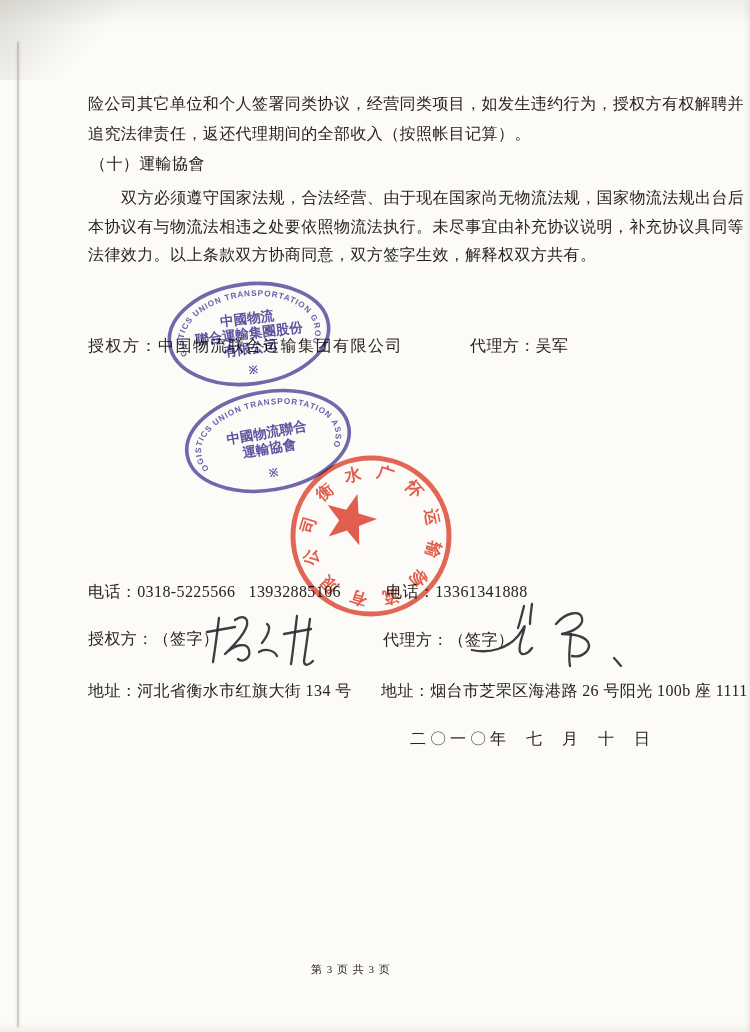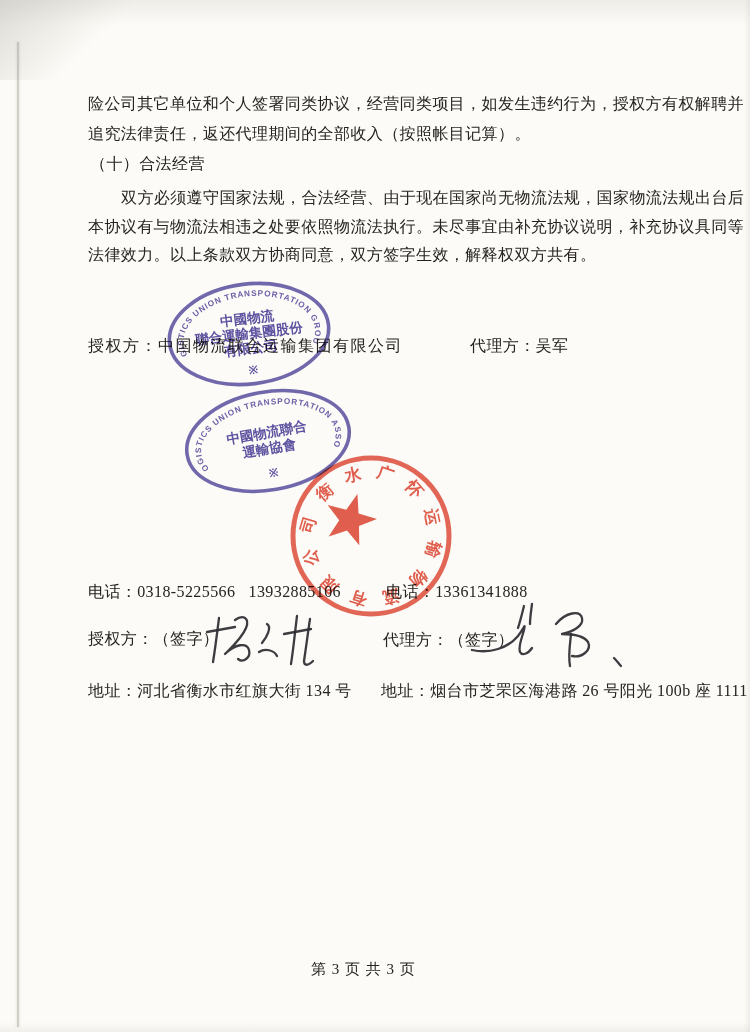--- a/index.html
+++ b/index.html
@@ -17,58 +17,59 @@
   .crease{position:absolute;left:17px;top:42px;height:985px;width:2px;
     background:rgba(152,150,140,.45);box-shadow:0 0 3px rgba(152,150,140,.35);}
   .shade-bottom{position:absolute;left:0;bottom:0;width:100%;height:10px;
     background:linear-gradient(to top,rgba(190,188,180,.18),rgba(190,188,180,0));}
   .shade-right{position:absolute;right:0;top:0;width:6px;height:100%;
     background:linear-gradient(to left,rgba(190,188,180,.22),rgba(190,188,180,0));}
 
   .line{position:absolute;white-space:pre;color:#262320;font-size:16px;
     letter-spacing:.4px;line-height:19px;}
   .date-line{letter-spacing:4px;}
-  .footer-line{font-size:15px;letter-spacing:1px;}
+  .footer-line{font-size:11px;letter-spacing:1px;}
 
   .stamp{position:absolute;mix-blend-mode:multiply;opacity:.93;}
   .stamp-en{font-family:"Liberation Sans","DejaVu Sans",sans-serif;font-weight:bold;}
   .stamp-cn{font-family:"Liberation Serif","DejaVu Serif",serif;font-weight:bold;}
   .sig{position:absolute;}
   .sig path{fill:none;stroke:#2b2b31;stroke-width:2.3;stroke-linecap:round;
     stroke-linejoin:round;opacity:.92;}
 </style>
 </head>
 <body>
 
 <div class="paper">
   <div class="shade-topleft"></div>
   <div class="shade-top"></div>
   <div class="crease"></div>
   <div class="shade-bottom"></div>
   <div class="shade-right"></div>
 
   <div class="line" style="left:88px;top:94px">险公司其它单位和个人签署同类协议，经营同类项目，如发生违约行为，授权方有权解聘并</div>
   <div class="line" style="left:88px;top:124px">追究法律责任，返还代理期间的全部收入（按照帐目记算）。</div>
-  <div class="line" style="left:90px;top:154px">（十）合法经营</div>
+  <div class="line" style="left:90px;top:154px">（十）運輸協會</div>
   <div class="line" style="left:121px;top:188px">双方必须遵守国家法规，合法经营、由于现在国家尚无物流法规，国家物流法规出台后</div>
   <div class="line" style="left:88px;top:217px">本协议有与物流法相违之处要依照物流法执行。未尽事宜由补充协议说明，补充协议具同等</div>
   <div class="line" style="left:88px;top:245px">法律效力。以上条款双方协商同意，双方签字生效，解释权双方共有。</div>
 
   <div class="line" style="left:88px;top:336px;letter-spacing:1.5px">授权方：中国物流联合运输集团有限公司</div>
   <div class="line" style="left:470px;top:336px">代理方：吴军</div>
 
   <div class="line" style="left:88px;top:582px"><span>电话：</span><span>0318-5225566   13932885106</span></div>
   <div class="line" style="left:386px;top:582px"><span>电话：</span><span>13361341888</span></div>
 
   <div class="line" style="left:88px;top:629px">授权方：（签字）</div>
   <div class="line" style="left:383px;top:630px">代理方：（签字）</div>
 
   <div class="line" style="left:88px;top:681px"><span>地址：</span><span>河北省衡水市红旗大街 134 号</span></div>
   <div class="line" style="left:381px;top:681px"><span>地址：</span><span>烟台市芝罘区海港路 26 号阳光 100b 座 1111 室</span></div>
 
+  <div class="line date-line" style="left:410px;top:729px">二〇一〇年  七  月  十  日</div>
   <div class="line footer-line" style="left:311px;top:960px">第 3 页 共 3 页</div>
 
   <svg class="stamp" style="left:159px;top:272px" width="180" height="124" viewBox="0 0 180 124">
     <defs>
       <path id="arc1" d="M -62,16 A 66,40 0 1 1 62,16" fill="none"></path>
     </defs>
     <g transform="translate(90,62) rotate(-7)" stroke="#52479f" fill="#52479f">
       <ellipse cx="0" cy="0" rx="80" ry="50" fill="none" stroke-width="3.6" stroke-opacity=".88"></ellipse>
       <text class="stamp-en" font-size="8.2" letter-spacing="0.9" stroke="none" fill-opacity=".92">
         <textPath href="#arc1" startOffset="50%" text-anchor="middle">CHINA LOGISTICS UNION TRANSPORTATION GROUP SHARE</textPath>

